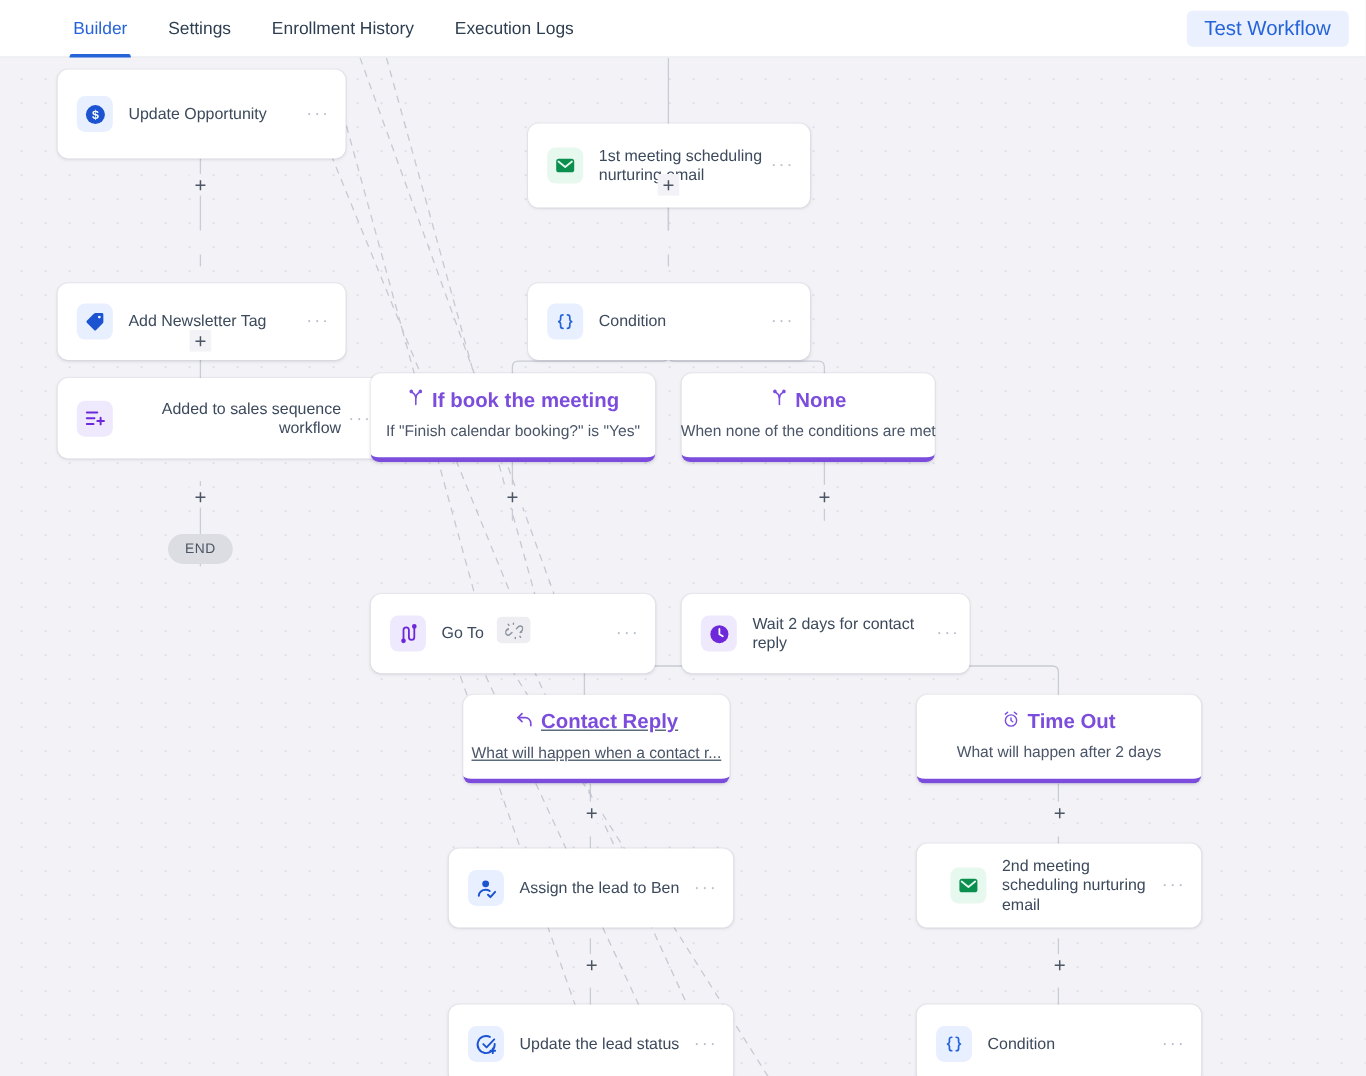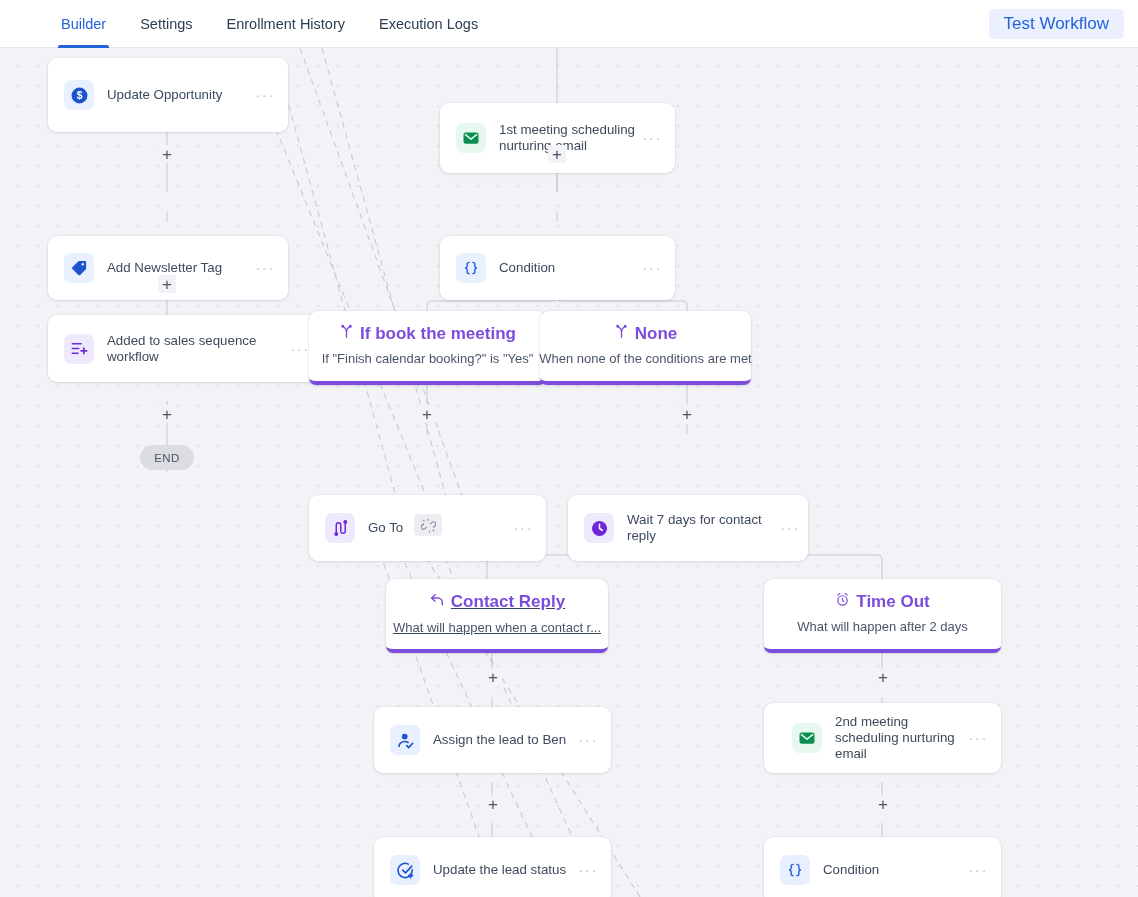--- a/index.html
+++ b/index.html
@@ -188,21 +188,21 @@
       <svg width="18" height="18" viewBox="0 0 24 24" fill="#1b53d0">
           <path d="M11.5 2.5H20a1.5 1.5 0 0 1 1.5 1.5v8.5a2 2 0 0 1-.6 1.4l-7.4 7.4a1.6 1.6 0 0 1-2.3 0l-8-8a1.6 1.6 0 0 1 0-2.3l7.4-7.4a2 2 0 0 1 1.4-.6z"></path>
           <circle cx="17" cy="7" r="1.6" fill="#e8efff"></circle>
         </svg>
     </div>
     <div class="ctitle">Add Newsletter Tag</div>
     <div class="dots">···</div>
   </div>
   <div class="plus" style="left:158px; top:227px;">+</div>
 
-  <div class="card" style="left:48px; top:267px; width:275px; height:67px;">
+  <div class="card" style="left:48px; top:267px; width:275px; height:67px;text-align:right;">
     <div class="ic purp">
       <svg width="19" height="19" viewBox="0 0 24 24" stroke="#6d28d9" stroke-width="2.1" stroke-linecap="round" fill="none">
           <path d="M3 6h11M3 12h8M3 18h7"></path>
           <path d="M17.5 11.5v7M14 15h7"></path>
         </svg>
     </div>
     <div class="ctitle">Added to sales sequence workflow</div>
     <div class="dots">···</div>
   </div>
   <div class="plus" style="left:158px; top:357px;">+</div>
@@ -241,21 +241,21 @@
             <circle cx="6" cy="3.5" r="1.4" fill="#7c4ddc"></circle>
             <circle cx="18" cy="3.5" r="1.4" fill="#7c4ddc"></circle>
           </svg>
       </span>
       <span>If book the meeting</span>
     </div>
     <div class="bsub">If "Finish calendar booking?" is "Yes"</div>
   </div>
   <div class="plus" style="left:418px; top:357px;">+</div>
 
-  <div class="branch" style="left:540px; top:263px; width:211px; height:74px;">
+  <div class="branch" style="left:568px; top:263px; width:211px; height:74px;">
     <div class="bhead">
       <span>
         <svg width="15" height="15" viewBox="0 0 24 24" stroke="#7c4ddc" stroke-width="2.1" fill="none" stroke-linecap="round">
             <path d="M12 21V12"></path>
             <path d="M12 12C12 7 9 6 6 4"></path>
             <path d="M12 12c0-5 3-6 6-8"></path>
             <circle cx="6" cy="3.5" r="1.4" fill="#7c4ddc"></circle>
             <circle cx="18" cy="3.5" r="1.4" fill="#7c4ddc"></circle>
           </svg>
       </span>
@@ -285,21 +285,21 @@
       </svg>
   </div>
 
   <div class="card" style="left:568px; top:447px; width:240px; height:66px;">
     <div class="ic purp">
       <svg width="19" height="19" viewBox="0 0 24 24">
           <circle cx="12" cy="12" r="9.5" fill="#6d28d9"></circle>
           <path d="M12 6.5V12l3.6 2.2" stroke="#fff" stroke-width="1.9" fill="none" stroke-linecap="round" stroke-linejoin="round"></path>
         </svg>
     </div>
-    <div class="ctitle" style="padding-right:0;">Wait 7 days for contact reply</div>
+    <div class="ctitle" style="padding-right:0;">Wait 2 days for contact reply</div>
     <div class="dots" style="margin-right:8px;">···</div>
   </div>
 
   <div class="branch" style="left:386px; top:531px; width:222px; height:74px;text-decoration:underline;">
     <div class="bhead">
       <span>
         <svg width="16" height="16" viewBox="0 0 24 24" stroke="#7c4ddc" stroke-width="2.1" fill="none" stroke-linecap="round" stroke-linejoin="round">
             <path d="M9 14 4 9l5-5"></path>
             <path d="M4 9h9a7 7 0 0 1 7 7v3"></path>
           </svg>

